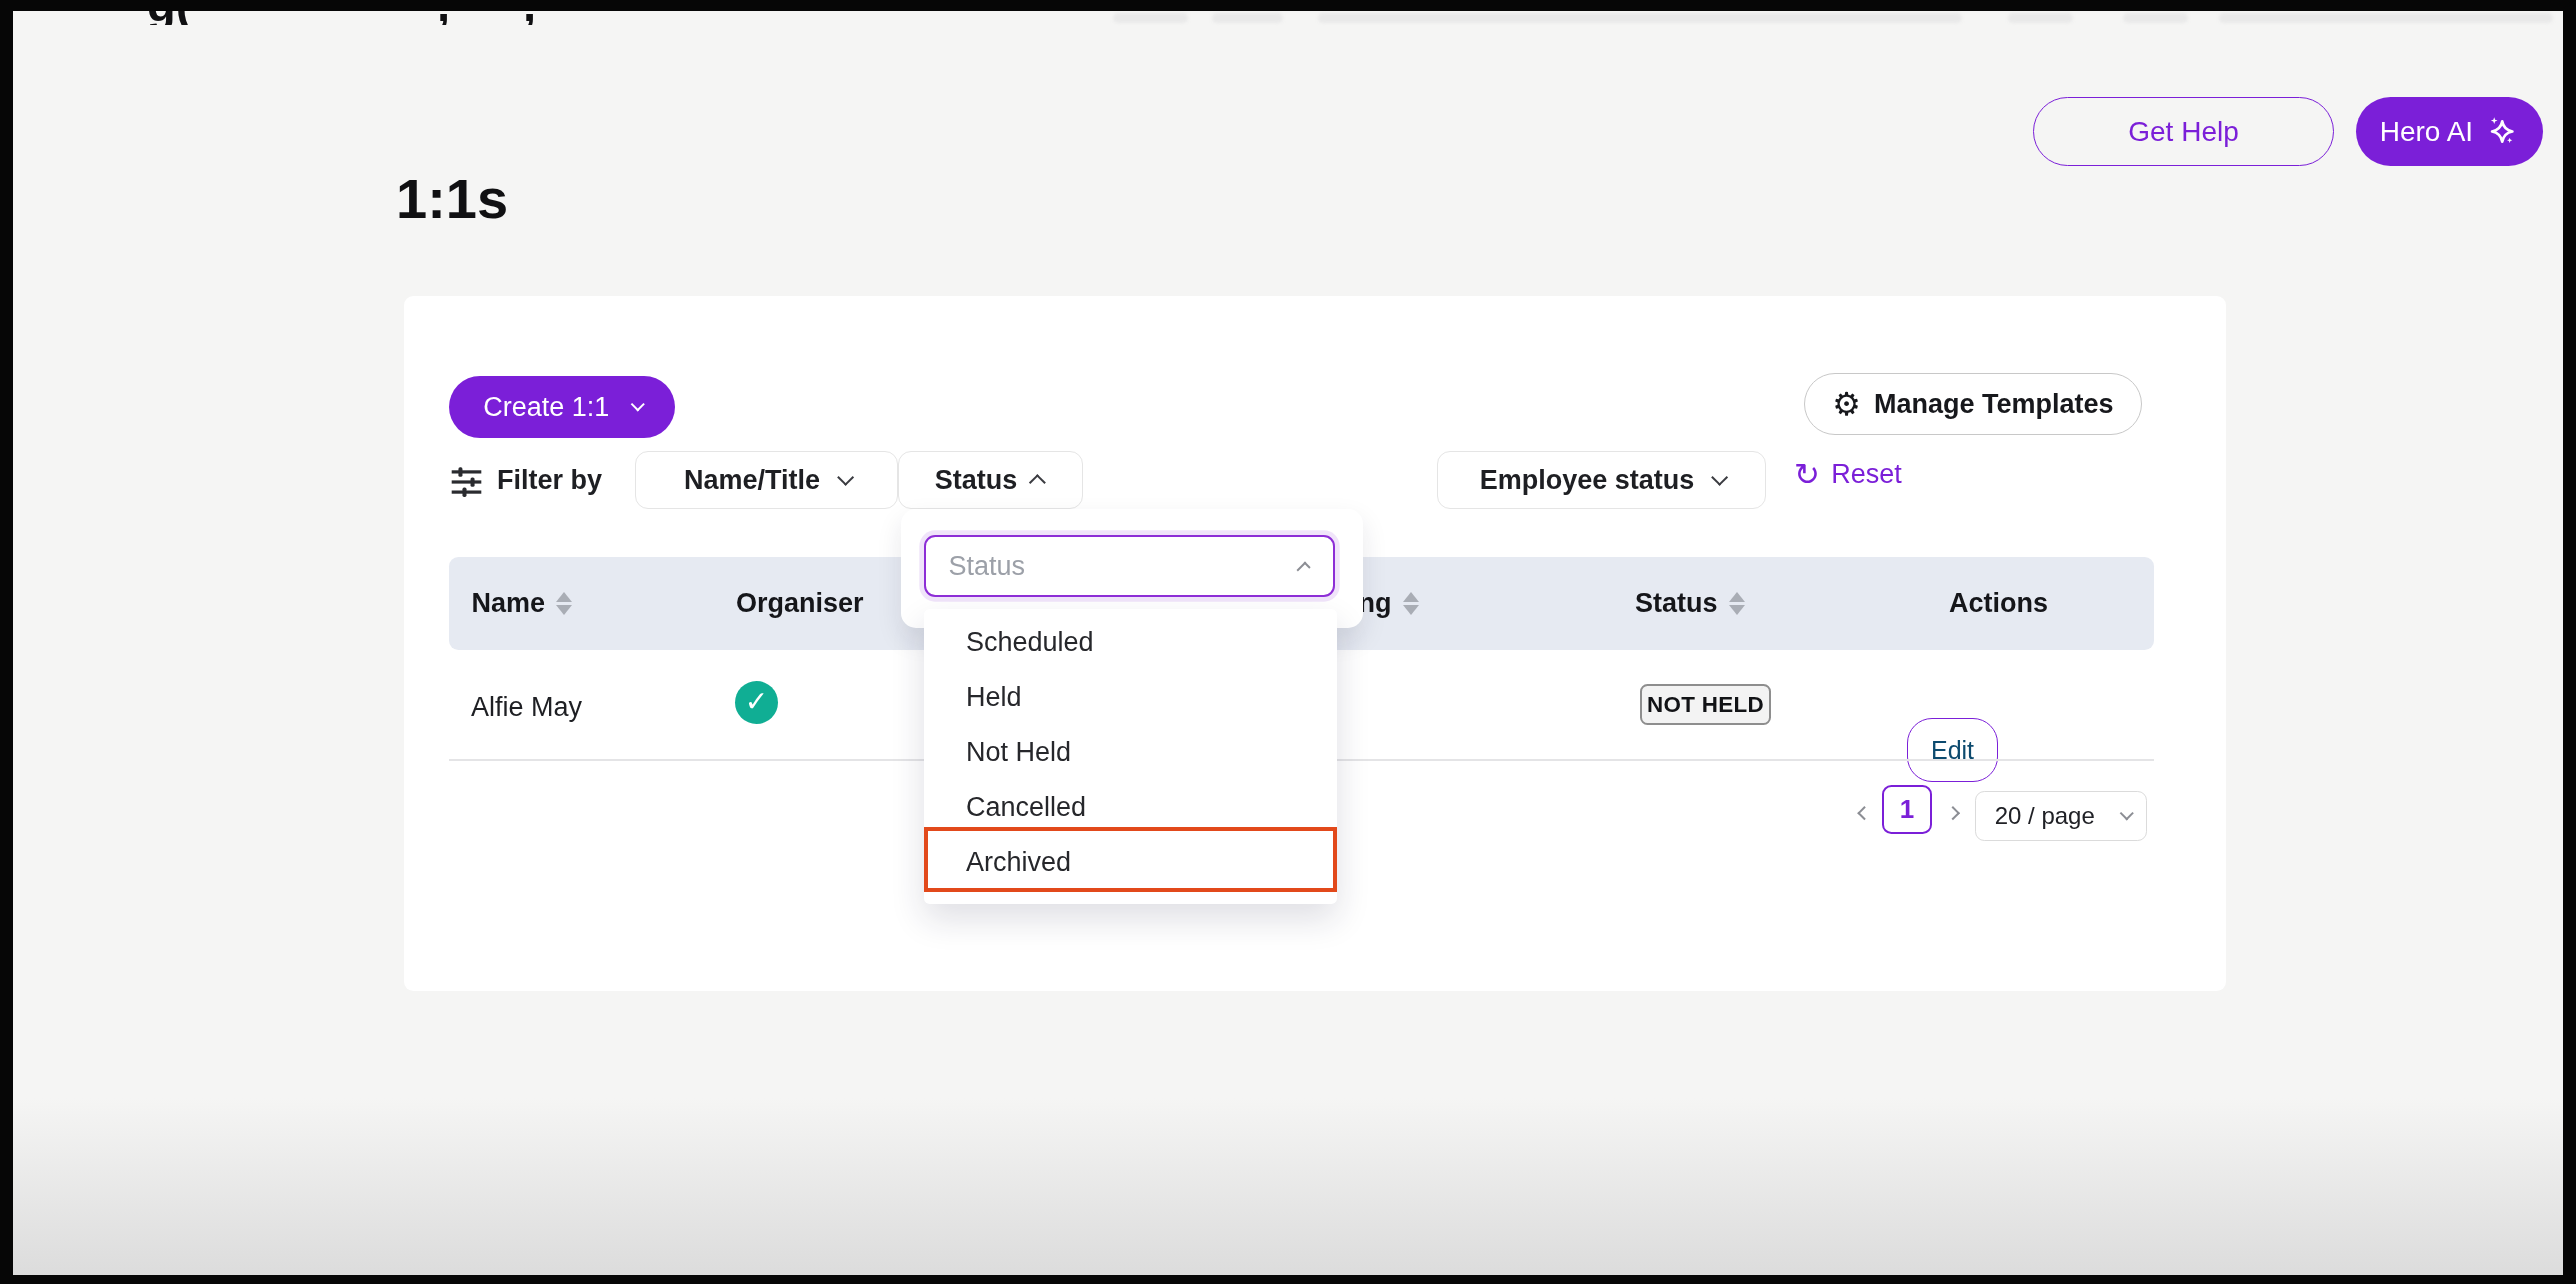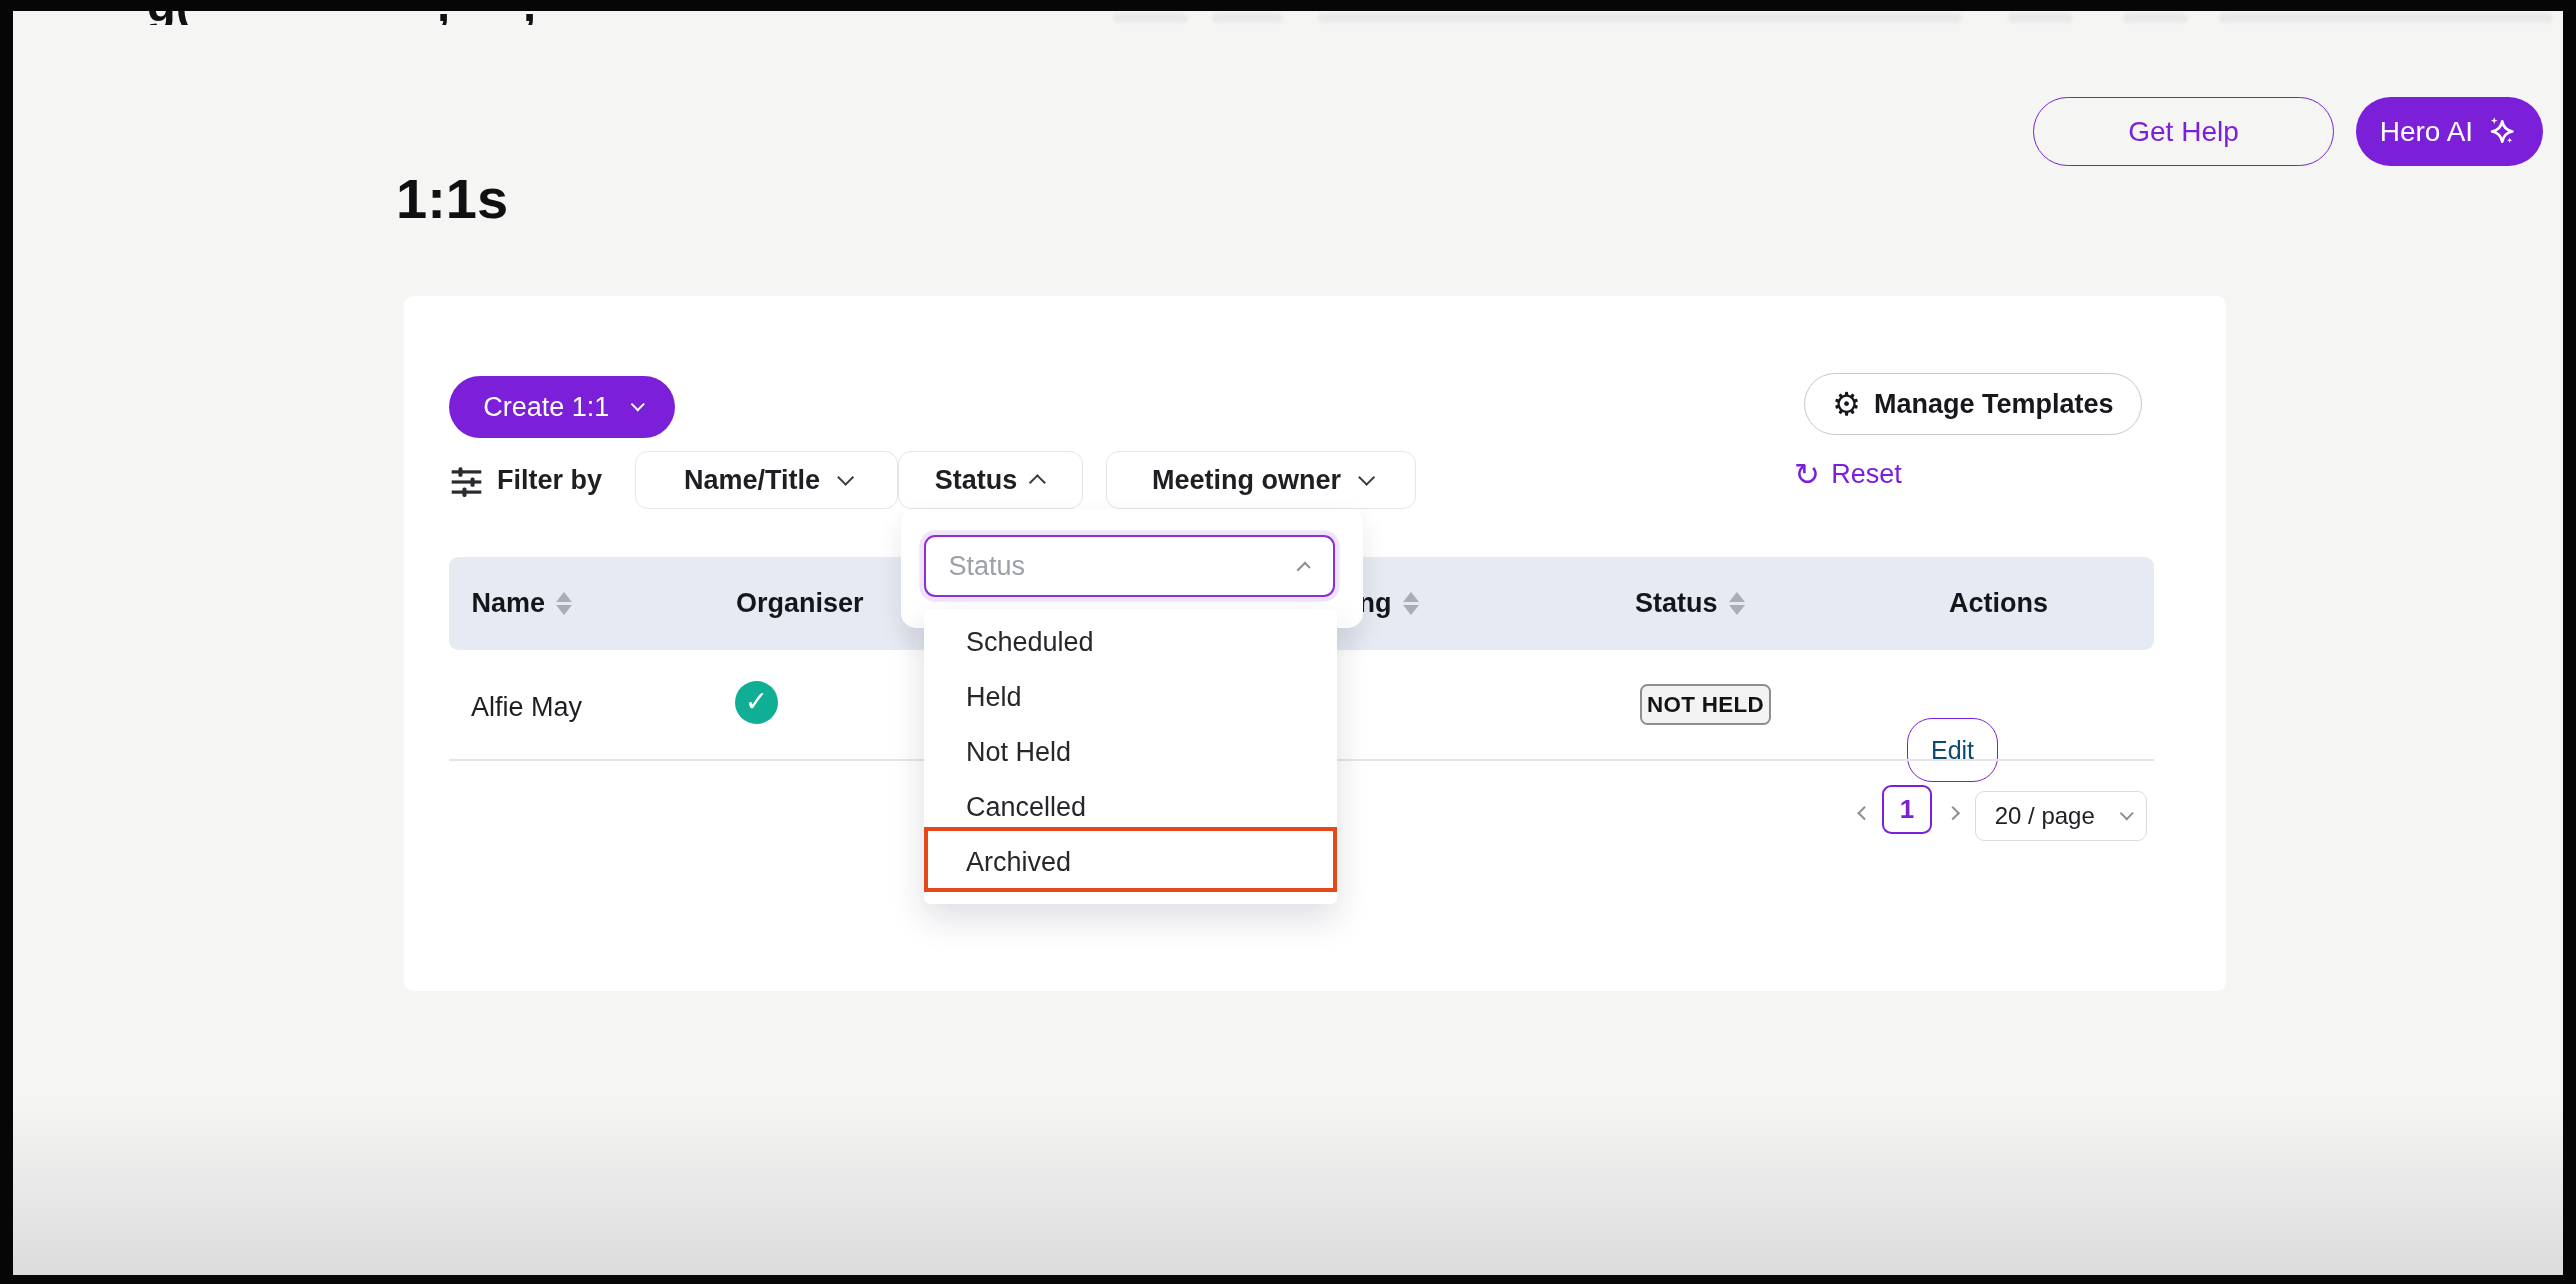--- a/index.html
+++ b/index.html
@@ -145,22 +145,22 @@
   <div class="filter-label">Filter by</div>
 
   <div class="pill" style="left:635px;width:263px">
     <span>Name/Title</span>
     <span class="chev down"></span>
   </div>
   <div class="pill" style="left:898px;width:185px">
     <span>Status</span>
     <span class="chev up"></span>
   </div>
-  <div class="pill" style="left:1106px;width:310px">
-    <span>Meeting owner</span>
+  <div class="pill" style="left:1437px;width:329px">
+    <span>Employee status</span>
     <span class="chev down"></span>
   </div>
 
   <div class="reset">
     <span class="refresh">↻</span>
     <span>Reset</span>
   </div>
 
   <div class="thead">
     <div class="th" style="left:22.4px">

